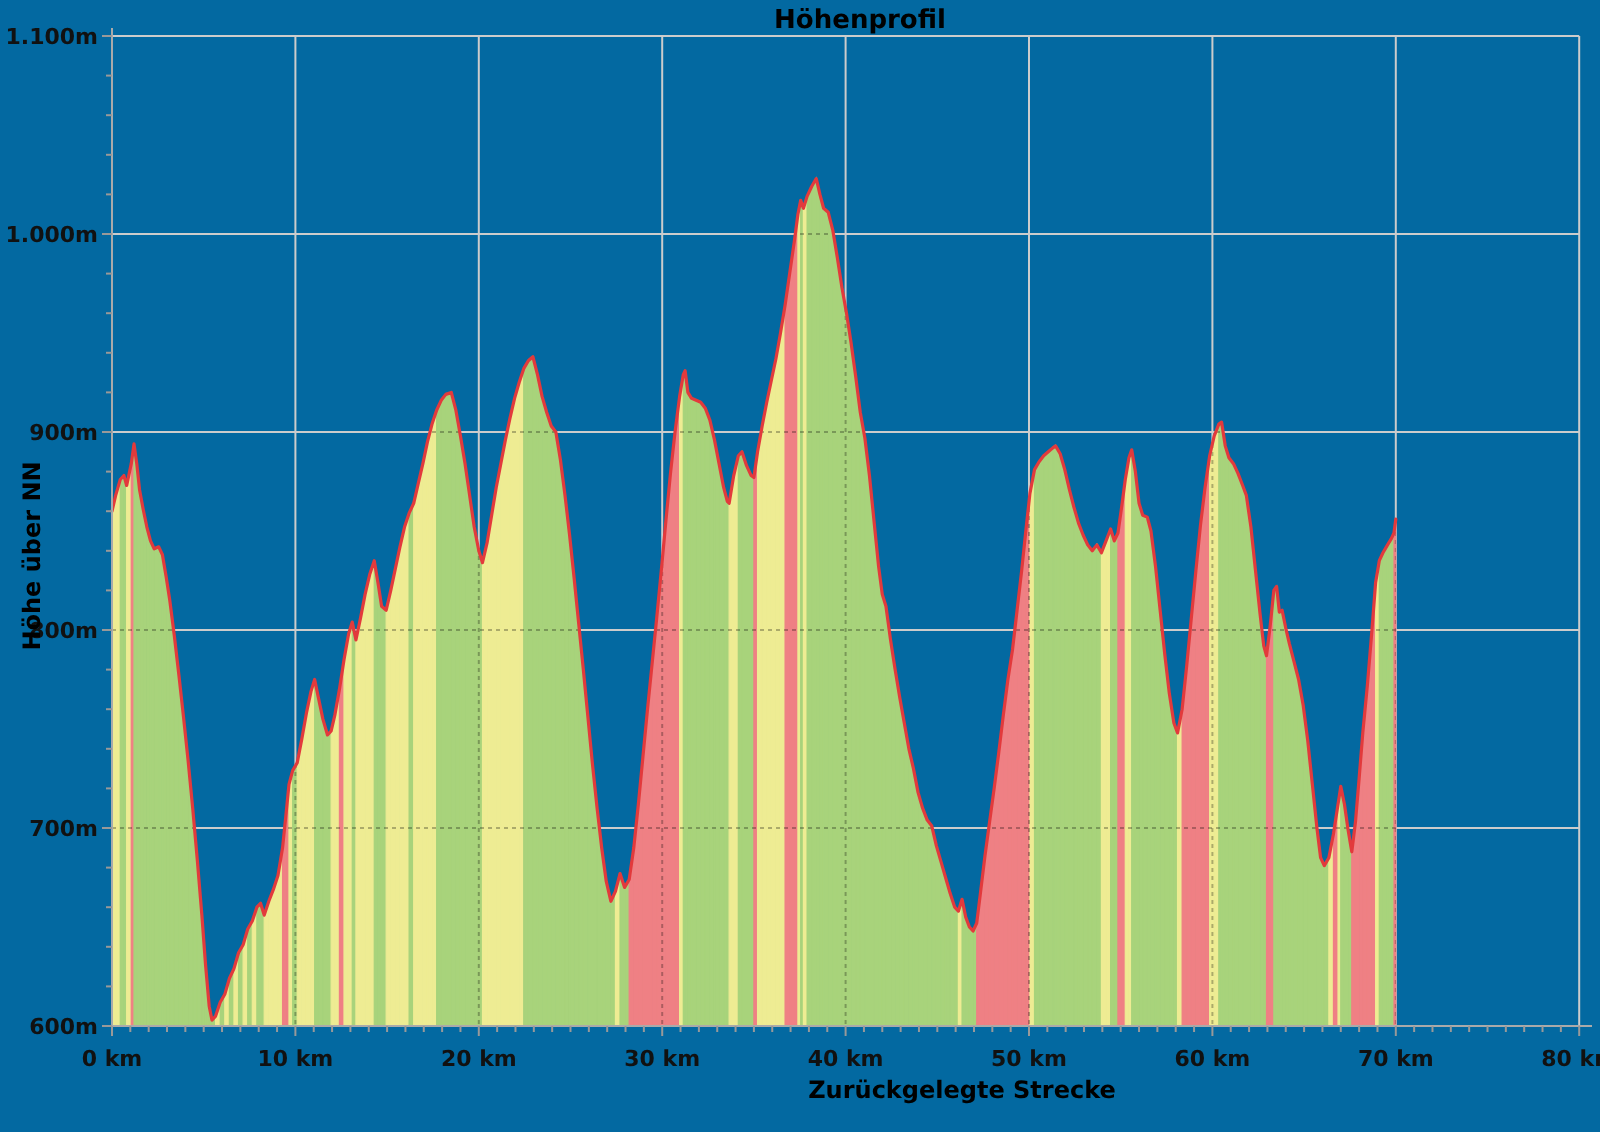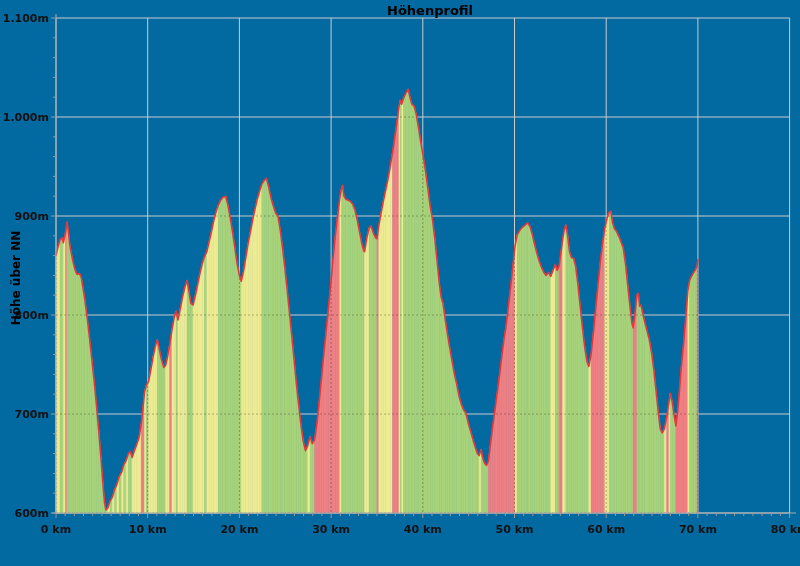--- a/index.html
+++ b/index.html
@@ -489,13 +489,14 @@
       <text x="606.2" y="533" text-anchor="middle">60 km</text>
       <text x="697.9" y="533" text-anchor="middle">70 km</text>
       <text x="789.6" y="533" text-anchor="middle">80 km</text>
       <text x="49" y="517" text-anchor="end">600m</text>
       <text x="49" y="418" text-anchor="end">700m</text>
       <text x="49" y="319" text-anchor="end">800m</text>
       <text x="49" y="220" text-anchor="end">900m</text>
       <text x="49" y="121" text-anchor="end">1.000m</text>
       <text x="49" y="22" text-anchor="end">1.100m</text>
     </svg>
+  <div class="x-title">Zurückgelegte Strecke</div>
 </div>
 
 </body></html>

